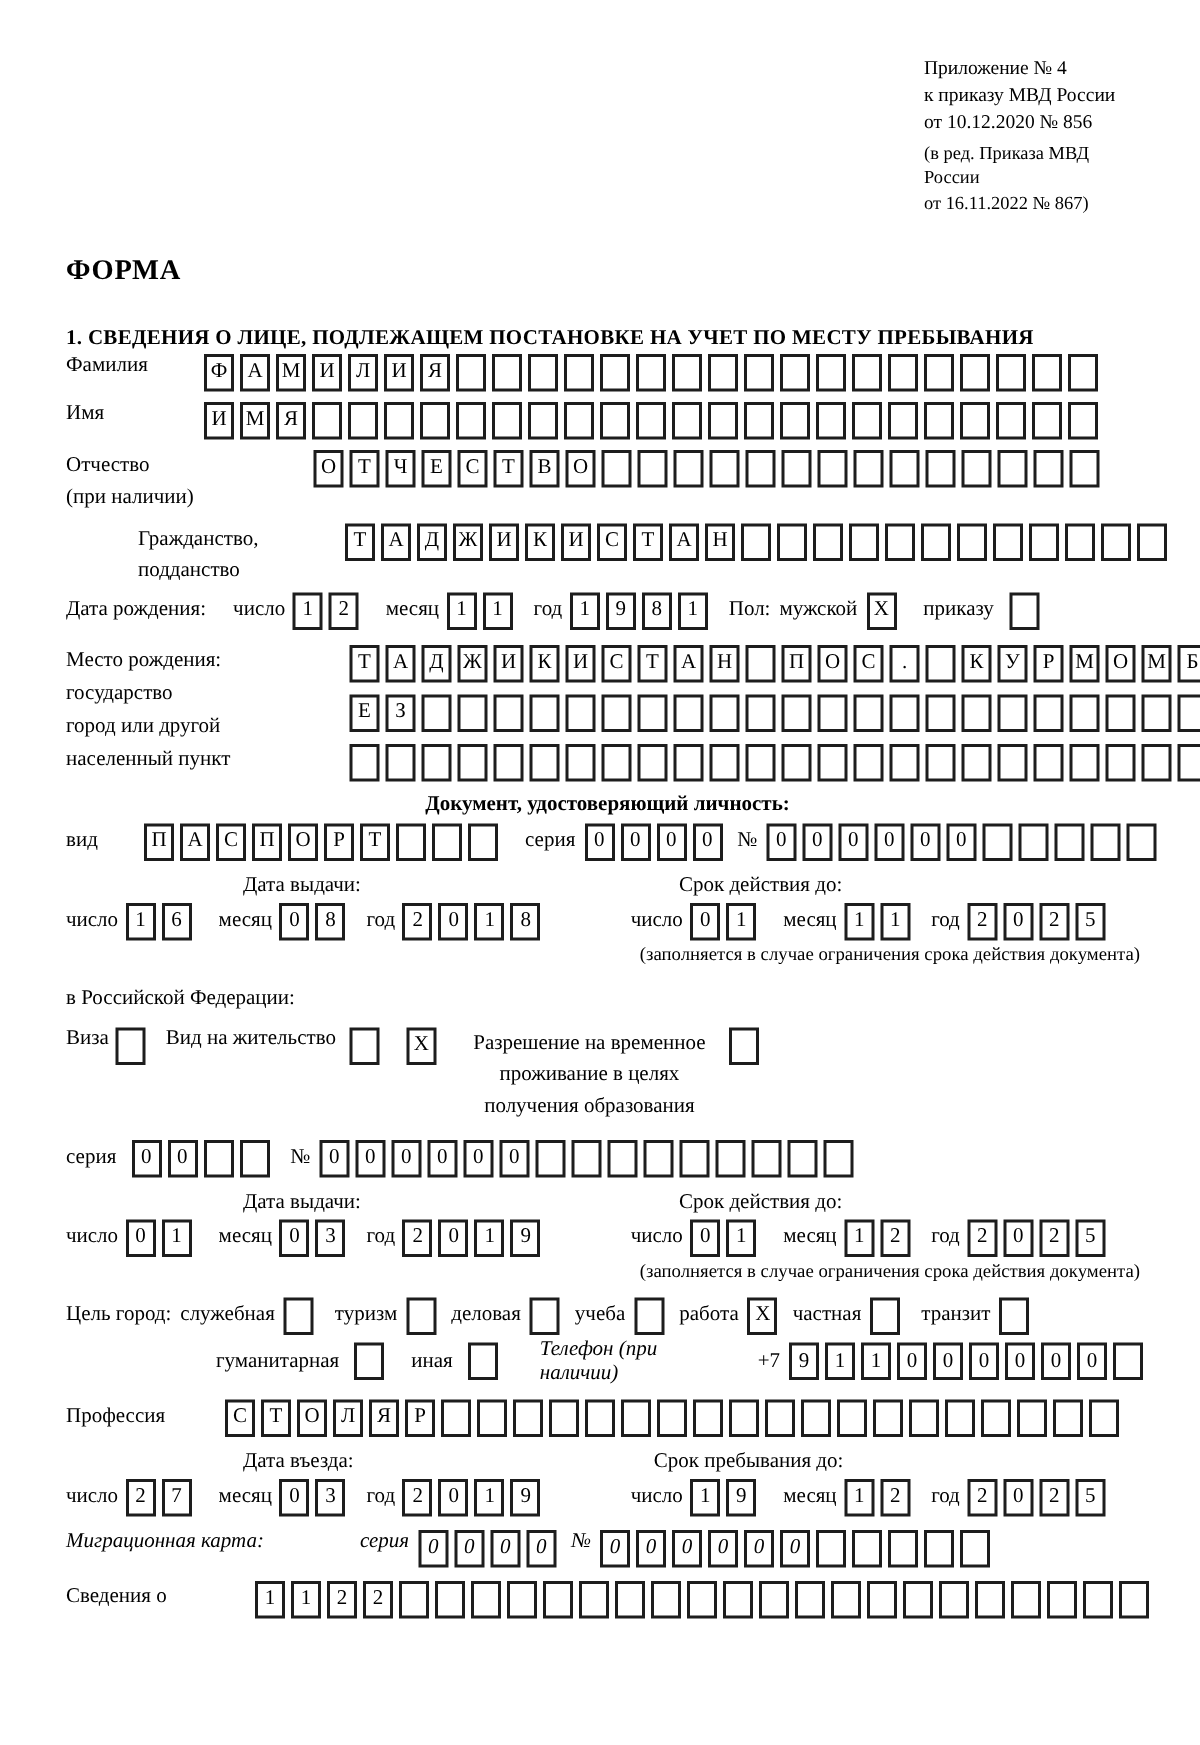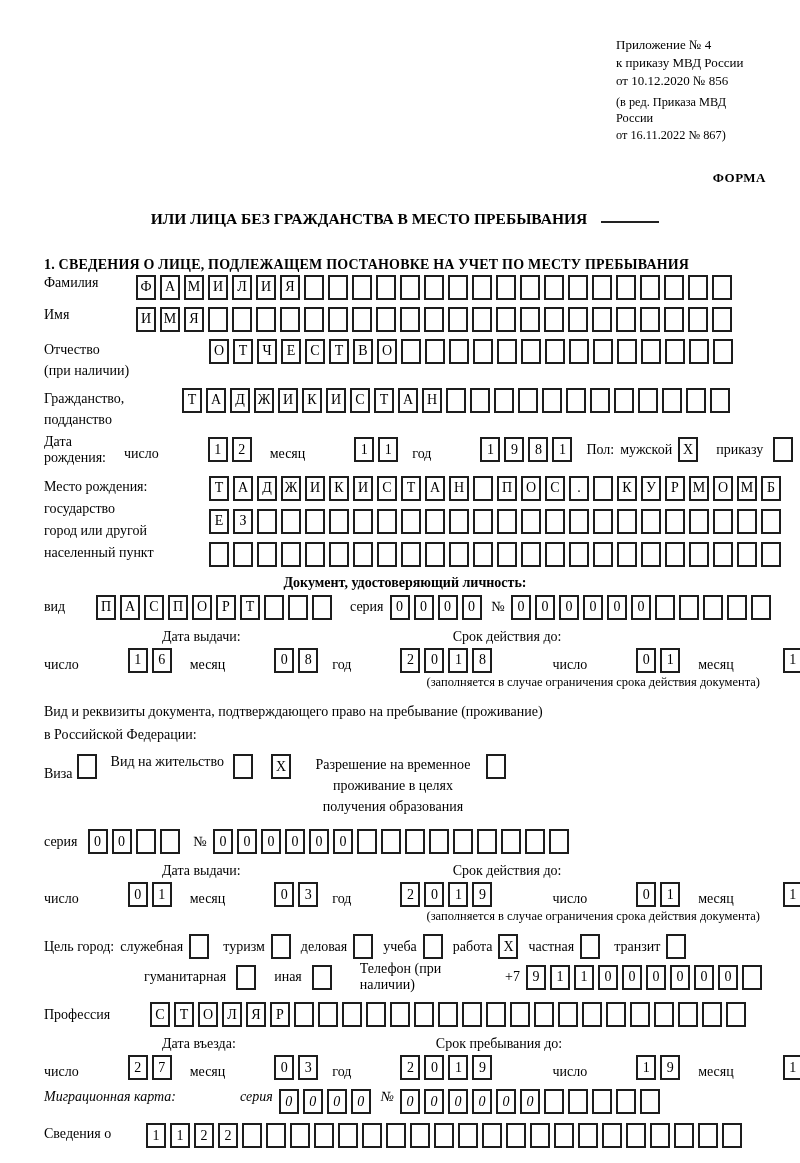--- a/index.html
+++ b/index.html
@@ -2,55 +2,55 @@
 <html lang="ru"><head>
 <meta charset="utf-8">
 <style>
   html,body{margin:0;padding:0;background:#fff;}
   body{width:800px;height:1163px;color:#000;font-family:"Liberation Serif","DejaVu Serif",serif;font-size:14px;overflow:hidden;}
   .page{padding:36px 34px 0 44px;box-sizing:border-box;width:800px;}
 
   
   .apx{margin-left:572px;font-size:13px;line-height:1.38;}
   .apx .small{font-size:12.3px;margin-top:4px;line-height:1.35;}
-  .forma{text-align:right;font-weight:bold;font-size:13px;margin-top:26px;letter-spacing:.5px;}
+  .forma{text-align:left;font-weight:bold;font-size:19px;margin-top:26px;letter-spacing:.5px;}
 
   
   .title{text-align:center;font-weight:bold;font-size:15.5px;margin-top:20px;line-height:1.6;}
   .blank-underline{display:inline-block;width:58px;border-bottom:2px solid #222;margin-left:14px;height:1em;vertical-align:baseline;}
   .sect{font-weight:bold;font-size:14px;margin-top:26px;letter-spacing:.2px;white-space:nowrap;}
 
   
   .cells{display:inline-flex;flex-wrap:nowrap;flex:none;}
   .cell{display:inline-flex;align-items:center;justify-content:center;width:20px;height:25px;
         border:2px solid #1d1d1d;box-sizing:border-box;margin-right:4px;font-size:14px;flex:none;background:#fff;}
 
   .row{display:flex;align-items:flex-start;margin-top:7px;}
   .lbl{flex:none;}
-  .w92{width:92px;} .w165{width:165px;} .w138{width:138px;} .w106{width:106px;} .w60{width:52px;}
+  .w92{width:92px;} .w165{width:165px;} .w138{width:138px;margin-left:48px;} .w106{width:106px;} .w60{width:52px;}
   .two-line{line-height:1.5;} .mt10{margin-top:10px;} .mt4{margin-top:4px;}
   .gap6{margin-right:6px;} .gap10{margin-right:10px;} .gap14{margin-right:14px;} .gap18{margin-right:18px;}
 
   .datehead{display:flex;margin-top:9px;}
   .datehead .dh1{margin-left:118px;}
   .datehead .dh2{margin-left:212px;}
   .dateline{display:flex;align-items:center;margin-top:3px;}
-  .dgroup{display:inline-flex;align-items:flex-end;gap:44px;}
+  .dgroup{display:inline-flex;align-items:center;}
   .dgroup .dl{margin-right:5px;}
   .note-right{text-align:right;font-size:12.5px;margin-top:2px;padding-right:6px;}
 
   .center-bold{text-align:center;font-weight:bold;margin-top:6px;}
   .para{margin-top:10px;line-height:1.65;}
 
   .chkrow{display:flex;align-items:flex-start;margin-top:8px;}
   .chkitem{display:inline-flex;align-items:flex-start;margin-right:14px;}
   .chkitem .txt{margin-right:9px;}
   .ctr{text-align:center;line-height:1.5;}
   .wrap150{width:158px;} .wrap168{width:168px;}
-  .stack{display:flex;}
+  .stack{display:flex;gap:24px;}
   .stack .labels{flex:none;line-height:1.57;}
   .stack .boxes .cells{display:flex;margin-bottom:8px;}
 </style>
 </head>
 <body>
 
 <div class="page">
 
   <div class="apx">
     <div>Приложение № 4</div>
@@ -58,23 +58,20 @@
     <div>от 10.12.2020 № 856</div>
     <div class="small">
       <div>(в ред. Приказа МВД России</div>
       <div>от 16.11.2022 № 867)</div>
     </div>
   </div>
 
   <div class="forma">ФОРМА</div>
 
   <div class="title">
-    <div>
-      <span>ИЛИ ЛИЦА БЕЗ ГРАЖДАНСТВА В МЕСТО ПРЕБЫВАНИЯ</span><span class="blank-underline"></span>
-    </div>
   </div>
 
   <div class="sect">1. СВЕДЕНИЯ О ЛИЦЕ, ПОДЛЕЖАЩЕМ ПОСТАНОВКЕ НА УЧЕТ ПО МЕСТУ ПРЕБЫВАНИЯ</div>
 
   <div class="row" style="margin-top:2px;">
     <span class="lbl w92">Фамилия</span>
     <span class="cells">
         <span class="cell">Ф</span>
         <span class="cell">А</span>
         <span class="cell">М</span>
@@ -409,27 +406,26 @@
           <span class="cell">2</span>
           <span class="cell">0</span>
           <span class="cell">2</span>
           <span class="cell">5</span>
         </span>
       </span>
   </div>
   <div class="note-right">(заполняется в случае ограничения срока действия документа)</div>
 
   <div class="para">
-    <div>Вид и реквизиты документа, подтверждающего право на пребывание (проживание)</div>
     <div>в Российской Федерации:</div>
   </div>
 
   <div class="chkrow">
     <span class="chkitem" style="margin-right:10px;">
-        <span class="txt" style="margin-right:4px;margin-top:12px;">Виза</span>
+        <span class="txt" style="margin-right:4px;">Виза</span>
         <span class="cells">
           <span class="cell"></span>
         </span>
       </span>
     <span class="chkitem gap18">
         <span class="txt">Вид на жительство</span>
         <span class="cells">
           <span class="cell"></span>
         </span>
       </span>
@@ -562,21 +558,21 @@
 
   <div class="row" style="align-items:center;margin-top:2px;margin-left:100px;">
     <span class="gap10">гуманитарная</span>
     <span class="cells gap14">
         <span class="cell"></span>
       </span>
     <span class="gap10">иная</span>
     <span class="cells" style="margin-right:24px;">
         <span class="cell"></span>
       </span>
-    <span style="margin-right:20px;">Телефон (при наличии)</span>
+    <span style="margin-right:20px;font-style:italic;">Телефон (при наличии)</span>
     <span class="gap6">+7</span>
     <span class="cells">
         <span class="cell">9</span>
         <span class="cell">1</span>
         <span class="cell">1</span>
         <span class="cell">0</span>
         <span class="cell">0</span>
         <span class="cell">0</span>
         <span class="cell">0</span>
         <span class="cell">0</span>

